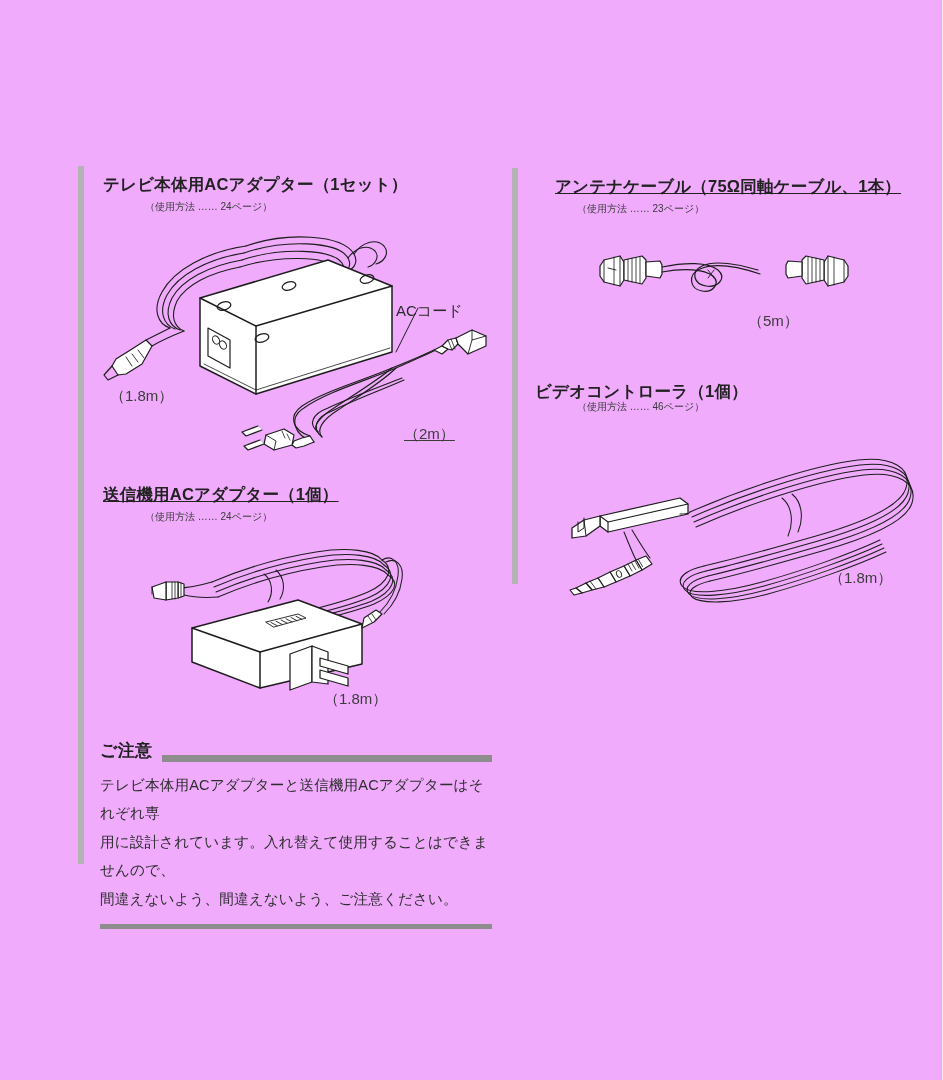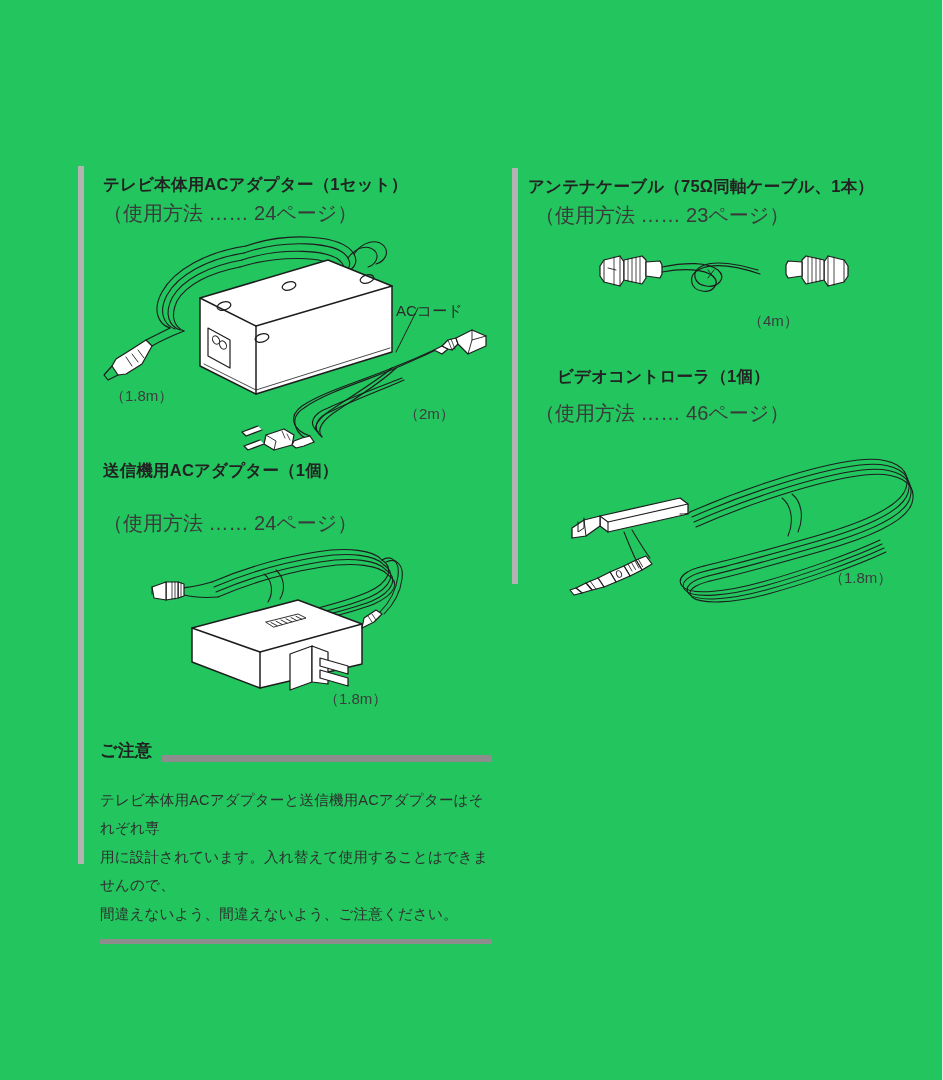--- a/index.html
+++ b/index.html
@@ -11,21 +11,21 @@
     width: 943px;
     height: 1080px;
     position: relative;
     overflow: hidden;
     font-family: "Liberation Sans", "DejaVu Sans", sans-serif;
     color: #2b2b2b;
   }
   .page {
     position: absolute;
     inset: 0;
-    background: #22c55e;
+    background: #f0abfc;
   }
   .page-edge {
     position: absolute;
     top: 0;
     right: 0;
     width: 1px;
     height: 1080px;
     background: #ececec;
   }
 
@@ -41,23 +41,24 @@
   .section-title {
     position: absolute;
     font-size: 16.5px;
     font-weight: bold;
     letter-spacing: 0.2px;
     color: #222222;
     white-space: nowrap;
   }
   .section-sub {
     position: absolute;
-    font-size: 20px;
+    font-size: 10px;
     color: #3a3a3a;
     white-space: nowrap;
+    margin-left: 42px;
   }
 
   .dim-label {
     position: absolute;
     font-size: 15px;
     color: #3c3c3c;
     white-space: nowrap;
   }
   .part-label {
     position: absolute;
@@ -91,21 +92,21 @@
     letter-spacing: 0.3px;
   }
   .caution-rule-top {
     flex: 1 1 auto;
     height: 7px;
     margin-left: 10px;
     margin-top: 3px;
     background: #8d8d8d;
   }
   .caution-body {
-    margin-top: 24px;
+    margin-top: 9px;
     font-size: 14.6px;
     line-height: 1.95;
     color: #2e2e2e;
     letter-spacing: 0.1px;
   }
   .caution-rule-bottom {
     margin-top: 11px;
     width: 392px;
     height: 5px;
     background: #8d8d8d;
@@ -198,23 +199,23 @@
         <path d="M186 203 L 189 210" stroke-width="0.8"></path>
         <path d="M191 206 L 194 212" stroke-width="0.8"></path>
       </g>
 
       <path d="M322 80 L 300 124" stroke="#1d1d1d" stroke-width="1"></path>
     </svg>
   </div>
 
   <div class="part-label" style="left:396px; top:302px;">ACコード</div>
   <div class="dim-label" style="left:110px; top:387px;">（1.8m）</div>
-  <div class="dim-label" style="left:404px; top:405px;">（2m）</div>
-
-  <div class="section-title" style="left:103px; top:460px;">送信機用ACアダプター（1個）</div>
+  <div class="dim-label" style="left:404px; top:425px;text-decoration:underline;">（2m）</div>
+
+  <div class="section-title" style="left:103px; top:484px;text-decoration:underline;">送信機用ACアダプター（1個）</div>
   <div class="section-sub" style="left:103px; top:510px;">（使用方法 …… 24ページ）</div>
 
   <div class="art" style="left:148px; top:532px;">
     <svg width="270" height="160" viewBox="0 0 270 160" fill="none" stroke="#1d1d1d" stroke-width="1.25" stroke-linecap="round" stroke-linejoin="round">
 
       <g stroke-width="1.05">
         <path d="M64 50 C 92 38, 130 26, 168 20 C 200 15, 226 18, 234 28"></path>
         <path d="M66 55 C 94 43, 132 31, 170 25 C 202 20, 228 23, 236 33"></path>
         <path d="M68 60 C 96 48, 134 36, 172 30 C 204 25, 230 28, 238 38"></path>
         <path d="M70 65 C 98 53, 136 41, 174 35 C 206 30, 232 33, 240 43"></path>
@@ -266,21 +267,21 @@
         <path d="M142 122 L 164 114 L 164 150 L 142 158 Z" fill="#ffffff"></path>
         <path d="M164 114 L 180 120 L 180 152 L 164 150 Z" fill="#ffffff"></path>
         <path d="M172 126 L 200 134 L 200 142 L 172 134 Z" fill="#ffffff"></path>
         <path d="M172 138 L 200 146 L 200 154 L 172 146 Z" fill="#ffffff"></path>
       </g>
     </svg>
   </div>
 
   <div class="dim-label" style="left:324px; top:690px;">（1.8m）</div>
 
-  <div class="section-title" style="left:528px; top:176px;">アンテナケーブル（75Ω同軸ケーブル、1本）</div>
+  <div class="section-title" style="left:555px; top:176px;text-decoration:underline;">アンテナケーブル（75Ω同軸ケーブル、1本）</div>
   <div class="section-sub" style="left:535px; top:202px;">（使用方法 …… 23ページ）</div>
 
   <div class="art" style="left:590px; top:240px;">
     <svg width="270" height="90" viewBox="0 0 270 90" fill="none" stroke="#1d1d1d" stroke-width="1.2" stroke-linecap="round" stroke-linejoin="round">
 
       <g>
         <path d="M10 26 L 14 20 L 30 16 L 34 22 L 34 40 L 30 46 L 14 42 L 10 36 Z" fill="#ffffff"></path>
         <path d="M14 20 L 14 42" stroke-width="0.9"></path>
         <path d="M24 17 L 24 45" stroke-width="0.8"></path>
         <path d="M30 16 L 30 46" stroke-width="0.9"></path>
@@ -307,23 +308,23 @@
         <path d="M34 20 L 52 16 L 56 20 L 56 38 L 52 44 L 34 40 Z" fill="#ffffff"></path>
         <path d="M38 19 L 38 41" stroke-width="0.8"></path>
         <path d="M42 18 L 42 42" stroke-width="0.8"></path>
         <path d="M46 17.5 L 46 42.5" stroke-width="0.8"></path>
         <path d="M50 17 L 50 43" stroke-width="0.8"></path>
         <path d="M56 22 L 70 21 L 72 25 L 72 34 L 70 38 L 56 36 Z" fill="#ffffff"></path>
       </g>
     </svg>
   </div>
 
-  <div class="dim-label" style="left:748px; top:312px;">（4m）</div>
-
-  <div class="section-title" style="left:535px; top:366px;margin-left:22px;">ビデオコントローラ（1個）</div>
+  <div class="dim-label" style="left:748px; top:312px;">（5m）</div>
+
+  <div class="section-title" style="left:535px; top:381px;">ビデオコントローラ（1個）</div>
   <div class="section-sub" style="left:535px; top:400px;">（使用方法 …… 46ページ）</div>
 
   <div class="art" style="left:540px; top:440px;">
     <svg width="380" height="170" viewBox="0 0 380 170" fill="none" stroke="#1d1d1d" stroke-width="1.2" stroke-linecap="round" stroke-linejoin="round">
 
       <g stroke-width="1.05">
         <path d="M150 72 C 200 50, 270 26, 318 20 C 352 16, 372 28, 366 48 C 360 68, 318 84, 276 96 C 234 108, 190 120, 164 126"></path>
         <path d="M152 77 C 202 55, 272 31, 320 25 C 354 21, 374 33, 368 53 C 362 73, 320 89, 278 101 C 236 113, 192 125, 166 131"></path>
         <path d="M154 82 C 204 60, 274 36, 322 30 C 356 26, 376 38, 370 58 C 364 78, 322 94, 280 106 C 238 118, 194 130, 168 136"></path>
         <path d="M156 87 C 206 65, 276 41, 324 35 C 358 31, 378 43, 372 63 C 366 83, 324 99, 282 111 C 240 123, 196 135, 170 141"></path>

